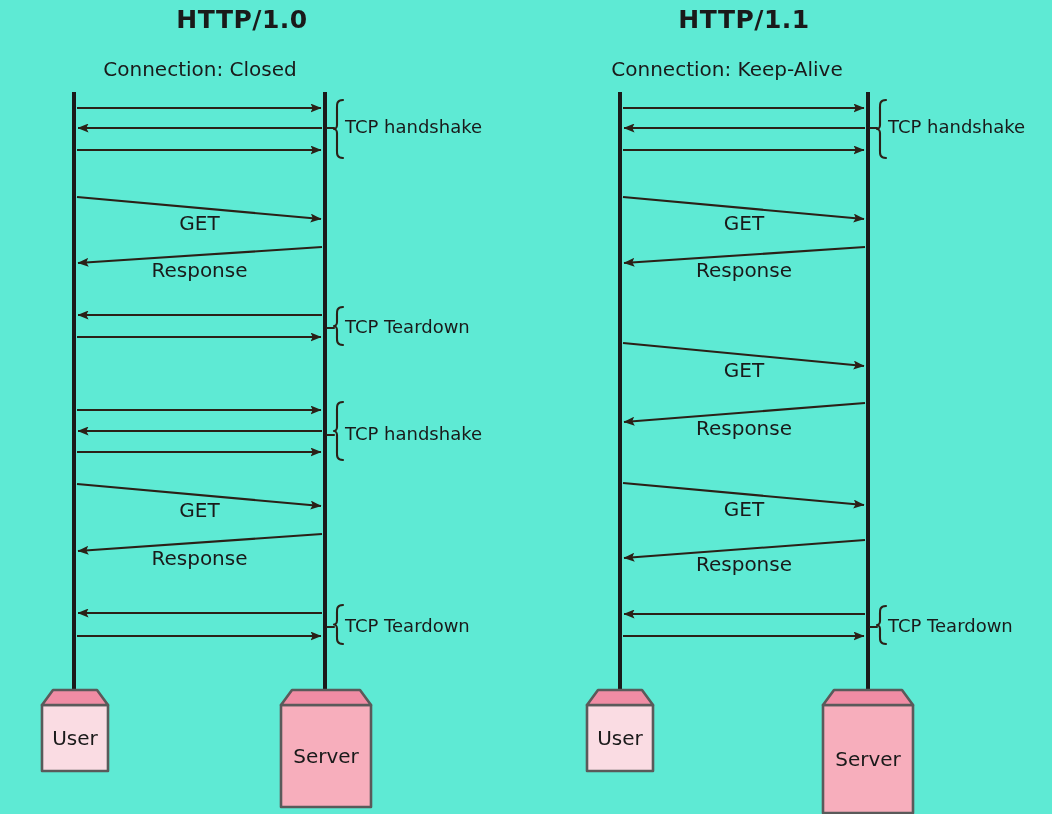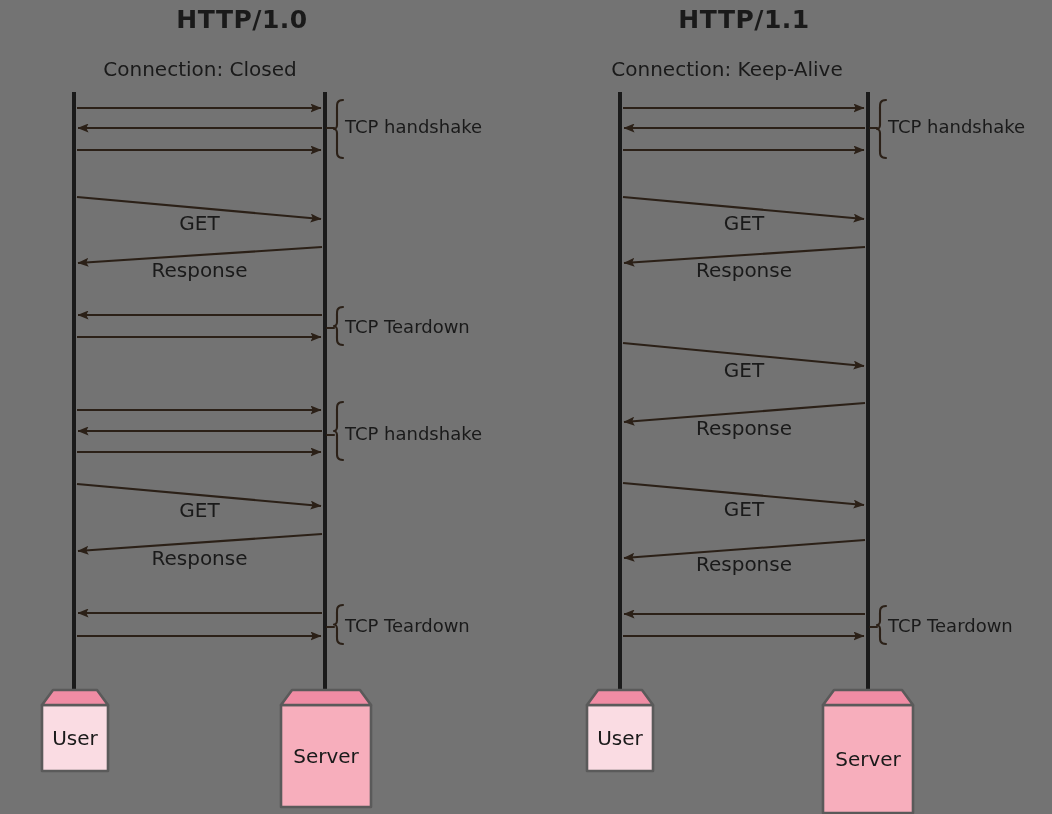--- a/index.html
+++ b/index.html
@@ -7,21 +7,21 @@
     padding: 0;
     background: #ffffff;
   }
   body {
     font-family: "DejaVu Sans", sans-serif;
   }
   #stage {
     position: relative;
     width: 1052px;
     height: 814px;
-    background: #737373;
+    background: #5eead4;
     overflow: hidden;
   }
   svg#diagram {
     display: block;
     width: 1052px;
     height: 814px;
   }
   .panel-title {
     font-family: "DejaVu Sans", sans-serif;
     font-weight: bold;

